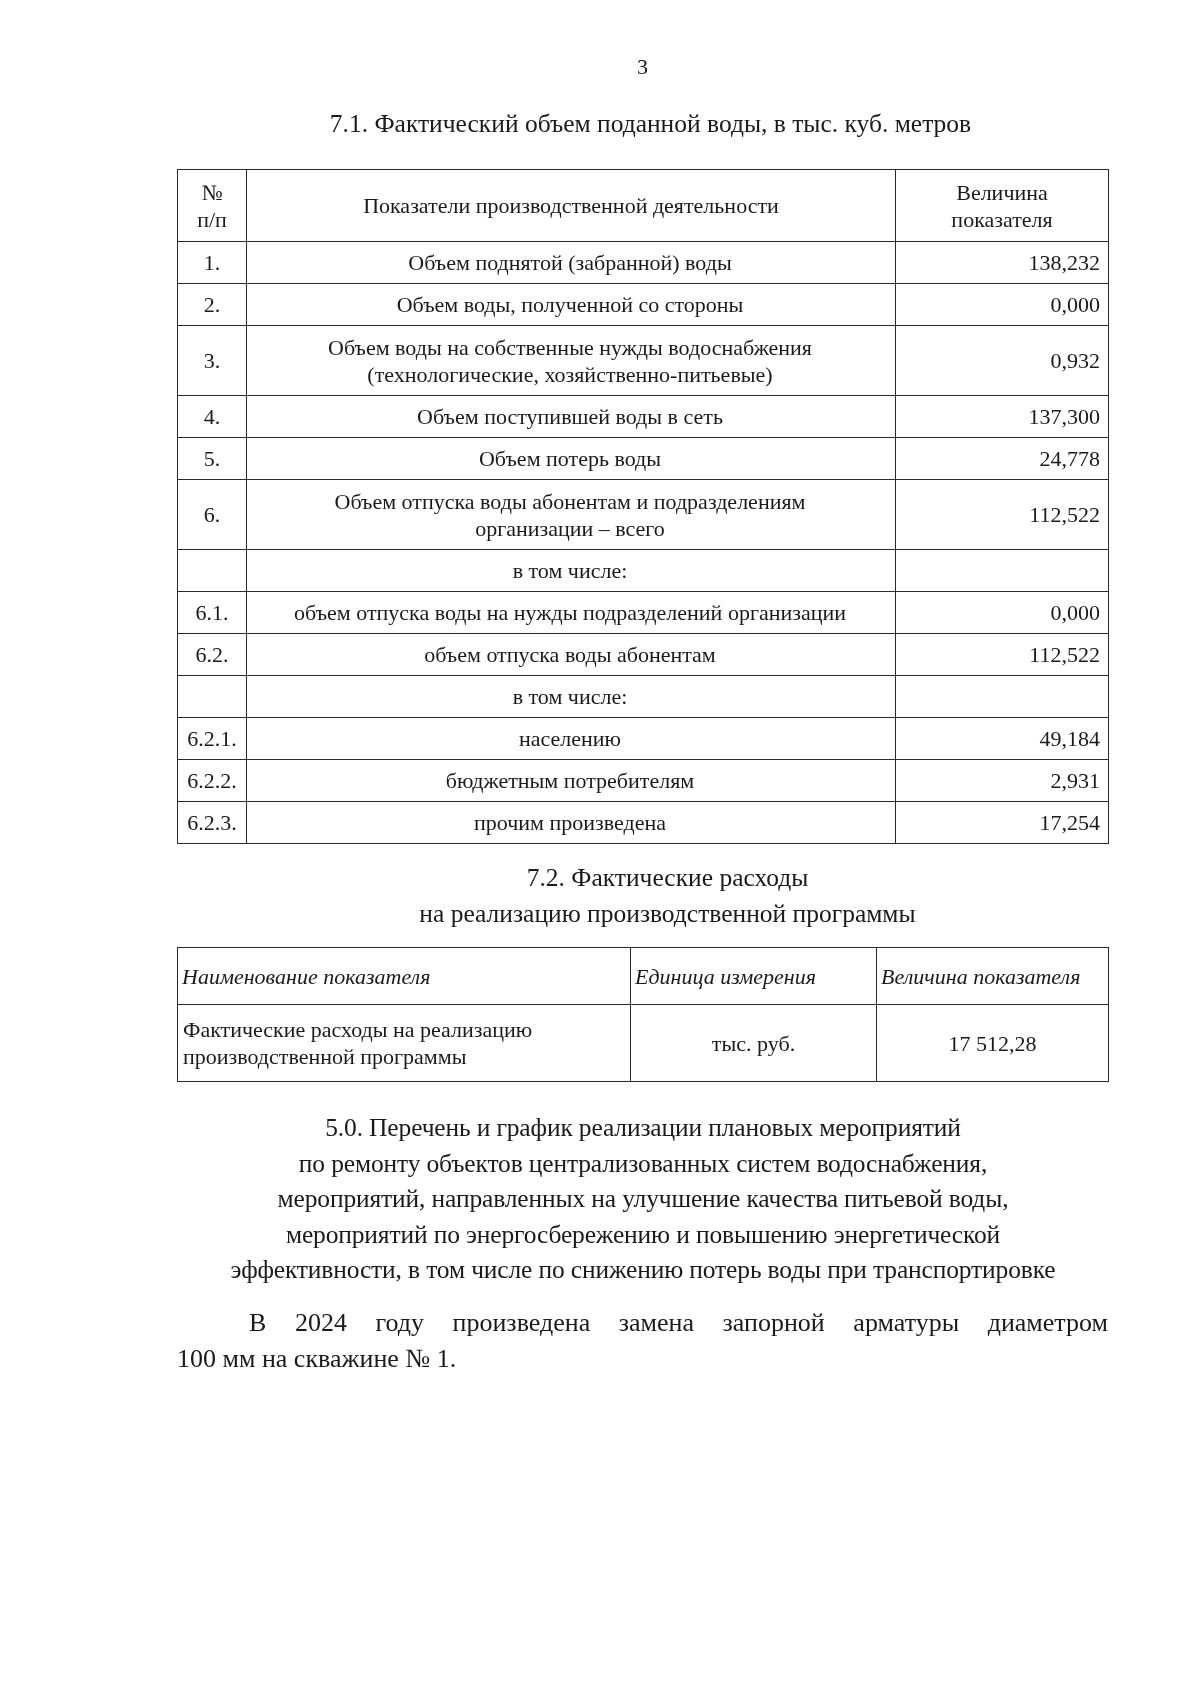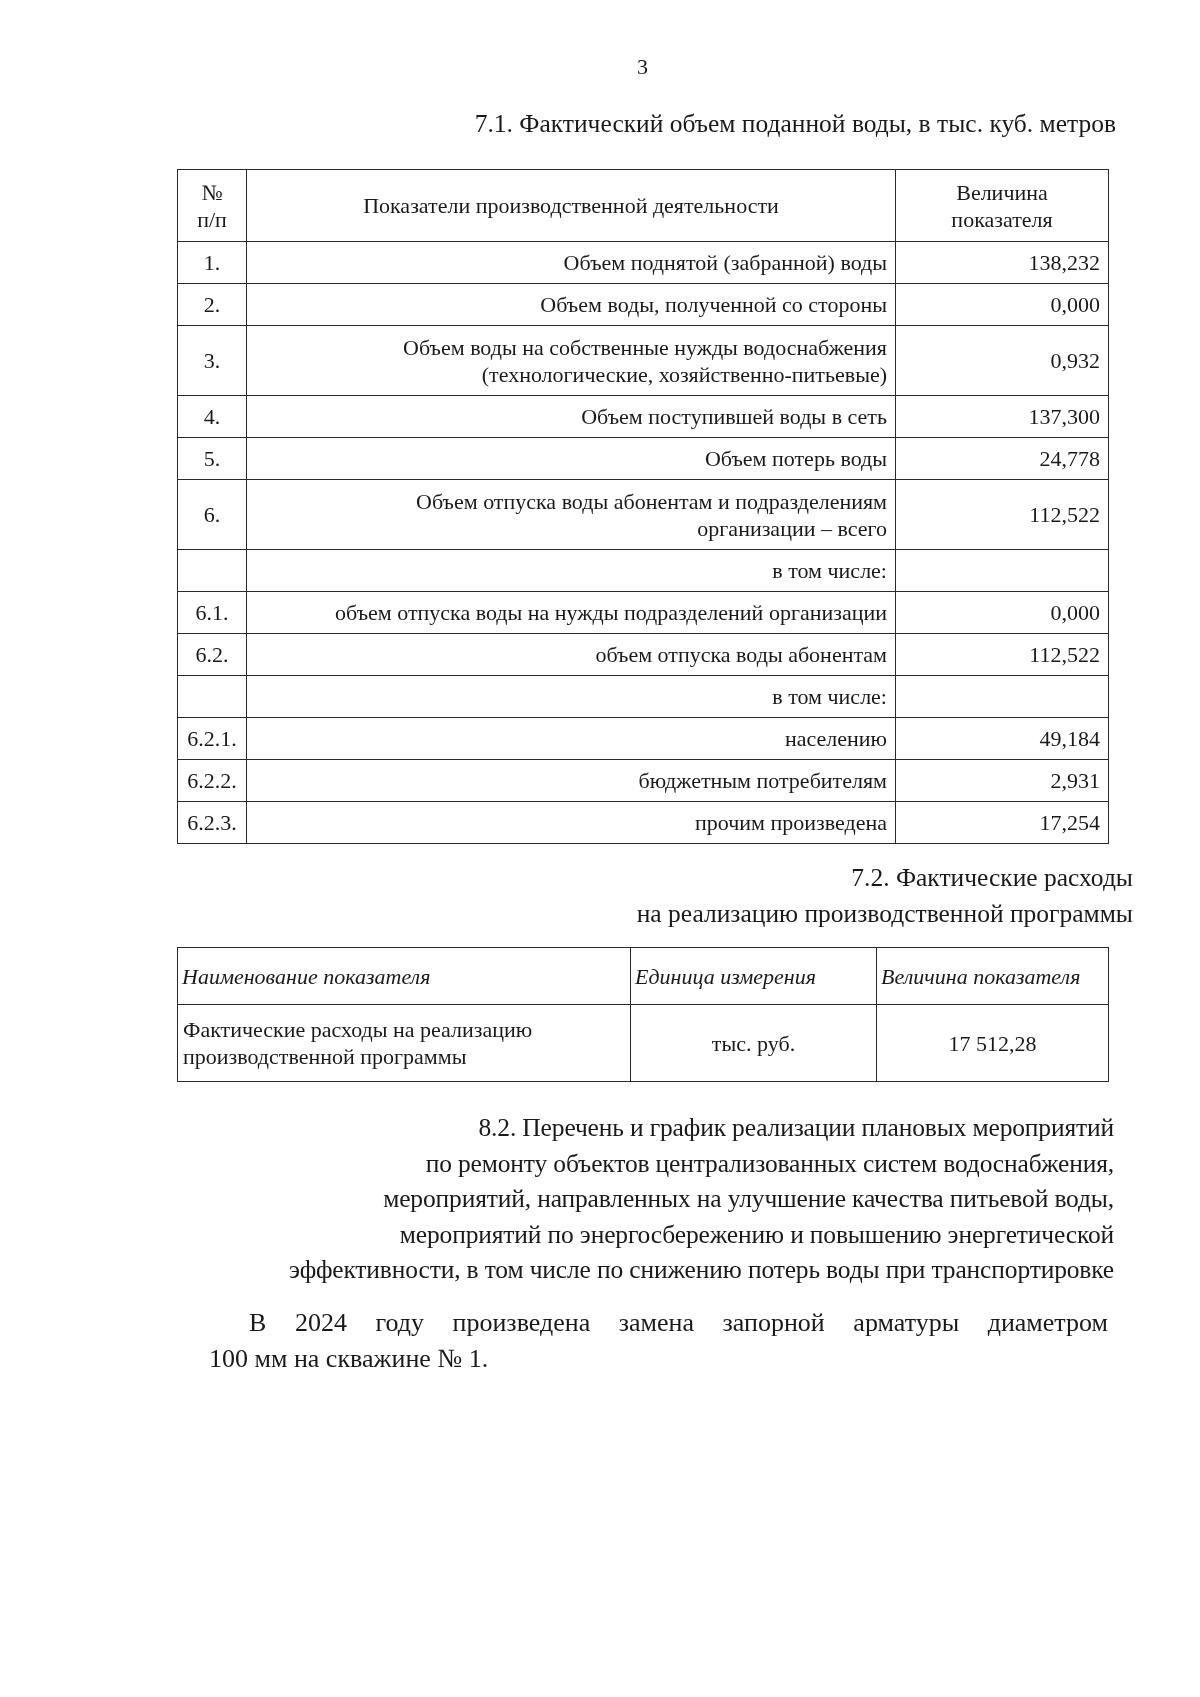--- a/index.html
+++ b/index.html
@@ -20,21 +20,21 @@
       top: 54px;
       left: 0;
       width: 1285px;
       text-align: center;
       font-size: 22px;
     }
     .heading {
       position: absolute;
       left: 177px;
       width: 931px;
-      text-align: right;
+      text-align: center;
       font-size: 25.5px;
       line-height: 35.5px;
       margin: 0;
       font-weight: normal;
     }
     .heading .hl { display: block; white-space: nowrap; }
     #h71 { top: 106px; left: 185px; width: 931px; }
     #h72 { top: 860px; left: 202px; }
     #h73 { top: 1110px; left: 172px; width: 942px; letter-spacing: -0.15px; }
 
@@ -52,21 +52,21 @@
       font-weight: normal;
       vertical-align: middle;
       line-height: 27px;
     }
     #t71 { top: 169px; }
     #t71 col.c1 { width: 69px; }
     #t71 col.c2 { width: 649px; }
     #t71 col.c3 { width: 213px; }
     #t71 .num { text-align: center; padding: 0 2px; }
     #t71 .val { text-align: right; }
-    #t71 .lbl { text-align: right; padding-left: 6px; }
+    #t71 .lbl { text-align: center; padding-left: 6px; }
     #t71 th.hdr { text-align: center; height: 71px; }
     #t71 tr.r1 td { height: 41px; }
     #t71 tr.r2 td { height: 69px; }
 
     #t72 { top: 947px; }
     #t72 col.c1 { width: 453px; }
     #t72 col.c2 { width: 246px; }
     #t72 col.c3 { width: 232px; }
     #t72 th { text-align: left; height: 56px; white-space: nowrap; padding: 0 4px; font-style: italic; }
     #t72 td { height: 76px; }
@@ -86,21 +86,20 @@
       margin: 0;
     }
     .para-line1 {
       display: block;
       text-align: justify;
       text-align-last: justify;
     }
     .para-line2 {
       display: block;
       text-indent: 0;
-      margin-left: 32px;
     }
   </style>
 </head>
 <body>
 
 <div class="page-number">3</div>
 
 <h2 class="heading" id="h71">
   <span class="hl">7.1. Фактический объем поданной воды, в тыс. куб. метров</span>
 </h2>
@@ -223,21 +222,21 @@
         <span style="display:block">Фактические расходы на реализацию</span>
         <span style="display:block">производственной программы</span>
       </td>
       <td class="center">тыс. руб.</td>
       <td class="center">17 512,28</td>
     </tr>
   </tbody>
 </table>
 
 <h2 class="heading" id="h73">
-  <span class="hl">8.2. Перечень и график реализации плановых мероприятий</span>
+  <span class="hl">5.0. Перечень и график реализации плановых мероприятий</span>
   <span class="hl">по ремонту объектов централизованных систем водоснабжения,</span>
   <span class="hl">мероприятий, направленных на улучшение качества питьевой воды,</span>
   <span class="hl">мероприятий по энергосбережению и повышению энергетической</span>
   <span class="hl">эффективности, в том числе по снижению потерь воды при транспортировке</span>
 </h2>
 
 <p class="paragraph">
   <span class="para-line1">В 2024 году произведена замена запорной арматуры диаметром</span>
   <span class="para-line2">100 мм на скважине № 1.</span>
 </p>

